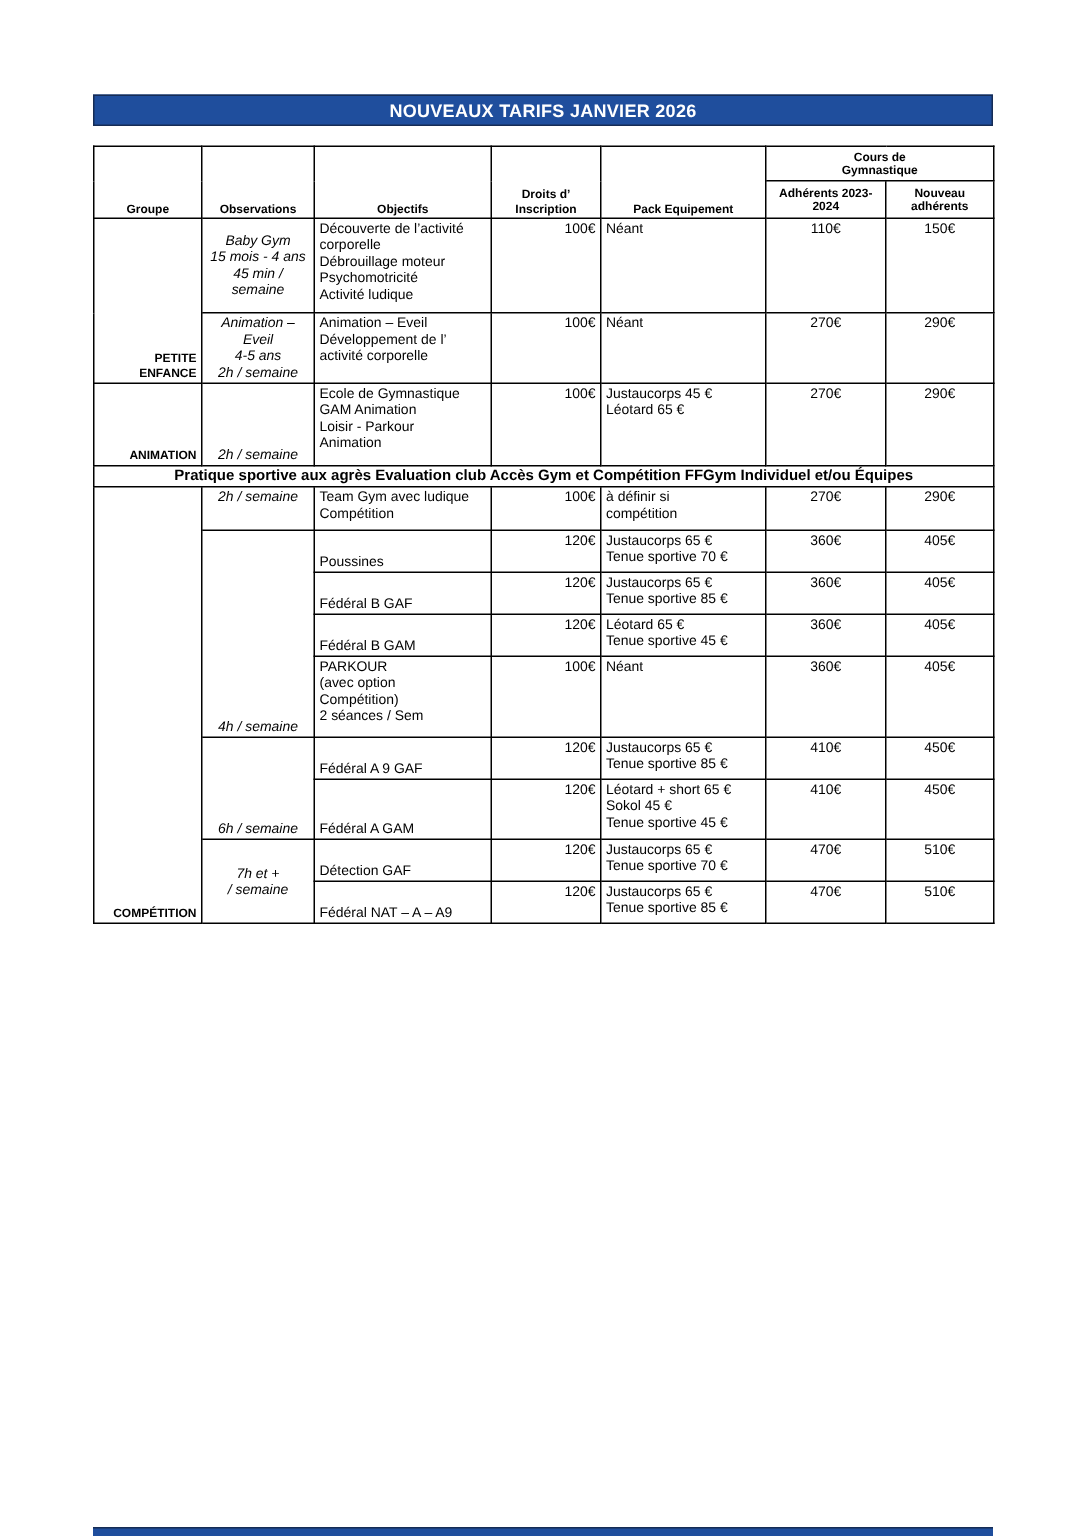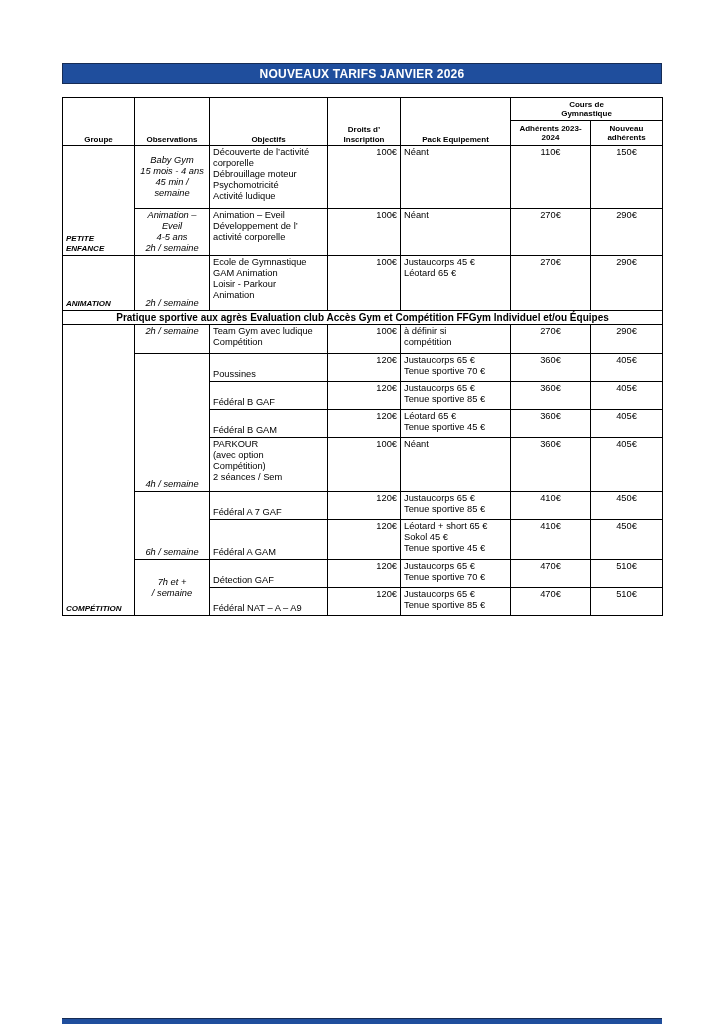--- a/index.html
+++ b/index.html
@@ -64,23 +64,22 @@
     font-size: 8px;
     line-height: 9.5px;
     text-align: center;
     vertical-align: bottom;
   }
   #tariff .hdr-mid { vertical-align: middle; }
   #tariff .grp {
     font-weight: bold;
     font-size: 8px;
     line-height: 10px;
-    text-align: left;
+    text-align: right;
     vertical-align: bottom;
-    font-style: italic;
   }
   #tariff .obs { text-align: center; font-style: italic; }
   #tariff .vb { vertical-align: bottom; }
   #tariff .vm { vertical-align: middle; }
   #tariff .vt { vertical-align: top; }
   #tariff .money-r { text-align: right; }
   #tariff .money-c { text-align: center; }
   #tariff .divider {
     font-weight: bold;
     font-size: 10px;
@@ -234,21 +233,21 @@
 Compétition)
 2 séances / Sem</td>
       <td class="money-r">100€</td>
       <td>Néant</td>
       <td class="money-c">360€</td>
       <td class="money-c">405€</td>
     </tr>
 
     <tr style="height:28px">
       <td class="obs vb" rowspan="2">6h / semaine</td>
-      <td class="vb">Fédéral A 7 GAF</td>
+      <td class="vb">Fédéral A 9 GAF</td>
       <td class="money-r">120€</td>
       <td>Justaucorps 65 €
 Tenue sportive 85 €</td>
       <td class="money-c">410€</td>
       <td class="money-c">450€</td>
     </tr>
 
     <tr style="height:40px">
       <td class="vb">Fédéral A GAM</td>
       <td class="money-r">120€</td>

